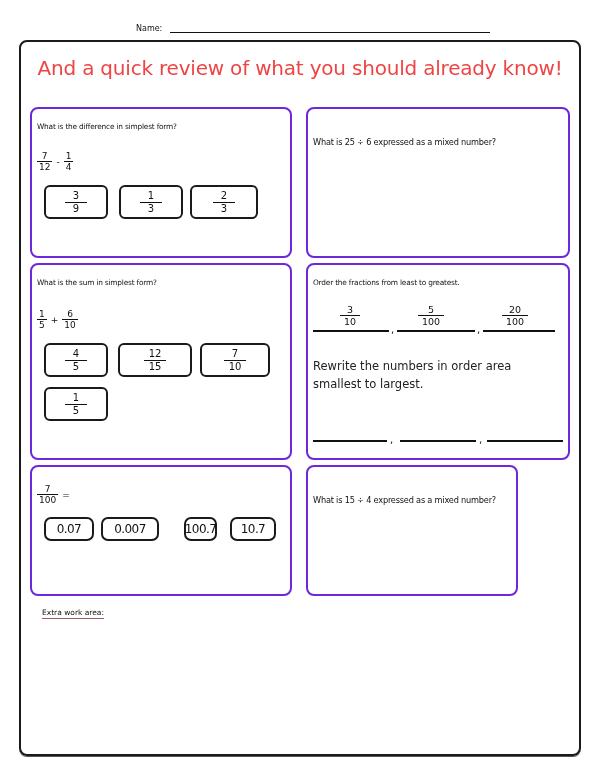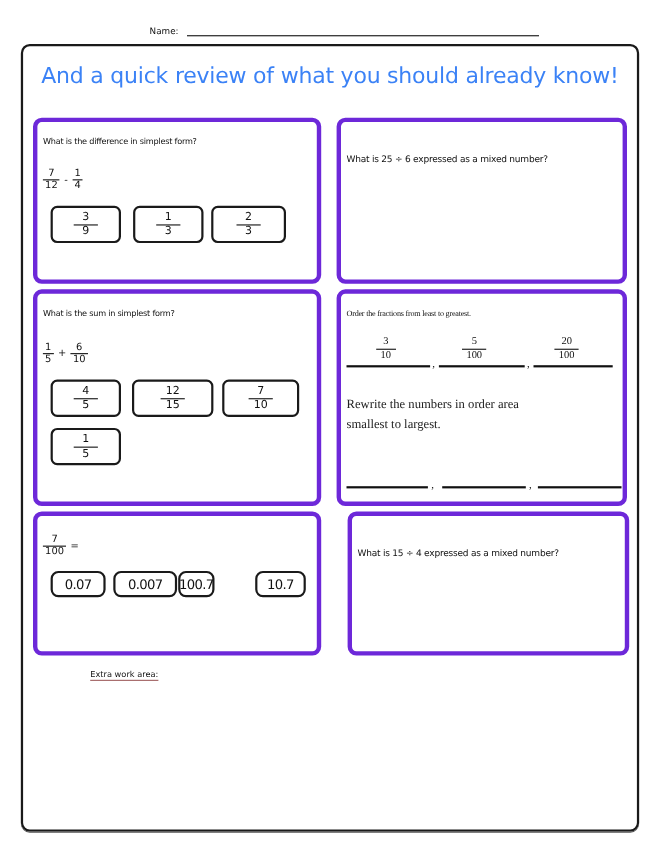--- a/index.html
+++ b/index.html
@@ -9,25 +9,25 @@
   .name-row { position: absolute; top: 24px; left: 136px; font-size: 8px; display: flex; }
   .name-line { display: inline-block; width: 320px; border-bottom: 1px solid #111; margin-left: 8px; height: 9px; }
 
   .page-frame {
     position: absolute; left: 19px; top: 40px; width: 562px; height: 716px;
     border: 2px solid #1a1a1a; border-radius: 8px;
     box-shadow: 0 1px 0 #555;
   }
   .title {
     position: absolute; left: 0; right: 0; top: 14px; text-align: center;
-    font-size: 20px; letter-spacing: -0.2px; color: #3b82f6;
+    font-size: 20px; letter-spacing: -0.2px; color: #ef4444;
   }
 
   .card {
-    position: absolute; border: 4px solid #6d28d9; border-radius: 8px; background: #fff;
+    position: absolute; border: 2px solid #6d28d9; border-radius: 8px; background: #fff;
   }
   .card .q { position: absolute; left: 5px; top: 13px; font-size: 7.4px; color: #111; letter-spacing: -0.2px; }
   .card .q-big { font-size: 8.2px; top: 12px; margin-top: 16px; }
 
   .frac { display: inline-flex; flex-direction: column; align-items: center; font-size: 9px; line-height: 10px; vertical-align: middle; }
   .frac .num { padding: 0 2px; }
   .frac .den { border-top: 1px solid #111; padding: 0 2px; }
   .expr { position: absolute; left: 5px; display: flex; align-items: center; gap: 4px; font-size: 9px; }
 
   .choice {
@@ -37,21 +37,21 @@
   .choice .frac { font-size: 10px; line-height: 12px; }
   .choice .frac .den { min-width: 22px; text-align: center; }
   .choice.dec { font-size: 12px; letter-spacing: -0.6px; border-radius: 7px; }
 
   .blank { position: absolute; border-bottom: 2px solid #111; height: 0; }
   .comma { position: absolute; font-size: 10px; }
   .order-frac { position: absolute; display: flex; flex-direction: column; align-items: center; font-size: 9.5px; line-height: 11px; }
   .order-frac .den { border-top: 1px solid #111; padding: 0 4px; }
   .instr { position: absolute; left: 5px; font-size: 11.5px; line-height: 18px; color: #222; }
 
-  .extra { position: absolute; left: 42px; top: 608px; font-size: 7.5px; border-bottom: 1px solid #a06060; padding-bottom: 1px; margin-left: 40px; }
+  .extra { position: absolute; left: 42px; top: 608px; font-size: 7.5px; border-bottom: 1px solid #a06060; padding-bottom: 1px; }
 </style>
 </head>
 <body>
 
 <div class="name-row">
   <span>Name:</span>
   <span class="name-line"></span>
 </div>
 
 <div class="page-frame">
@@ -127,21 +127,21 @@
       </span>
   </div>
   <div class="choice" style="left:12px; top:122px; width:64px; height:34px;">
     <span class="frac">
         <span class="num">1</span>
         <span class="den">5</span>
       </span>
   </div>
 </div>
 
-<div class="card" style="left:306px; top:263px; width:264px; height:197px;font-family:Liberation Serif, serif;">
+<div class="card" style="left:306px; top:263px; width:264px; height:197px;">
   <div class="q">Order the fractions from least to greatest.</div>
 
   <div class="order-frac" style="left:32px; top:39px;">
       <span>3</span>
       <span class="den">10</span>
     </div>
   <div class="order-frac" style="left:110px; top:39px;">
       <span>5</span>
       <span class="den">100</span>
     </div>
@@ -169,21 +169,21 @@
 <div class="card" style="left:30px; top:465px; width:262px; height:131px;">
   <div class="expr" style="top:17px;">
     <span class="frac">
         <span class="num">7</span>
         <span class="den">100</span>
       </span>
     <span>=</span>
   </div>
   <div class="choice dec" style="left:12px; top:50px; width:50px; height:24px;">0.07</div>
   <div class="choice dec" style="left:69px; top:50px; width:58px; height:24px;">0.007</div>
-  <div class="choice dec" style="left:128px; top:50px; width:33px; height:24px;">100.7</div>
+  <div class="choice dec" style="left:152px; top:50px; width:33px; height:24px;">100.7</div>
   <div class="choice dec" style="left:198px; top:50px; width:46px; height:24px;text-align:right;">10.7</div>
 </div>
 
-<div class="card" style="left:316px; top:465px; width:256px; height:131px;">
+<div class="card" style="left:306px; top:465px; width:212px; height:131px;">
   <div class="q q-big">What is 15 ÷ 4 expressed as a mixed number?</div>
 </div>
 
 <div class="extra">Extra work area:</div>
 
 </body></html>

